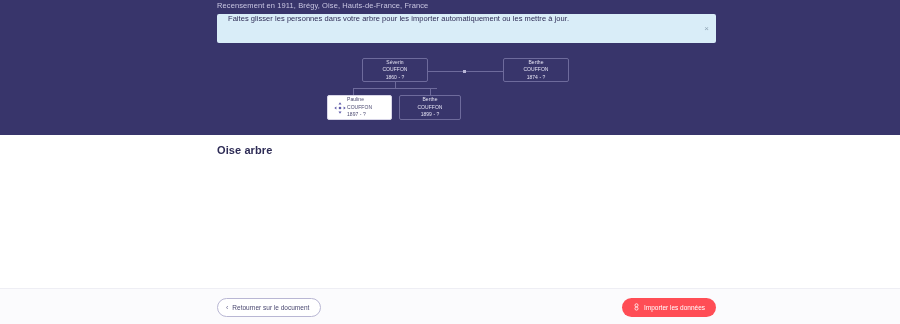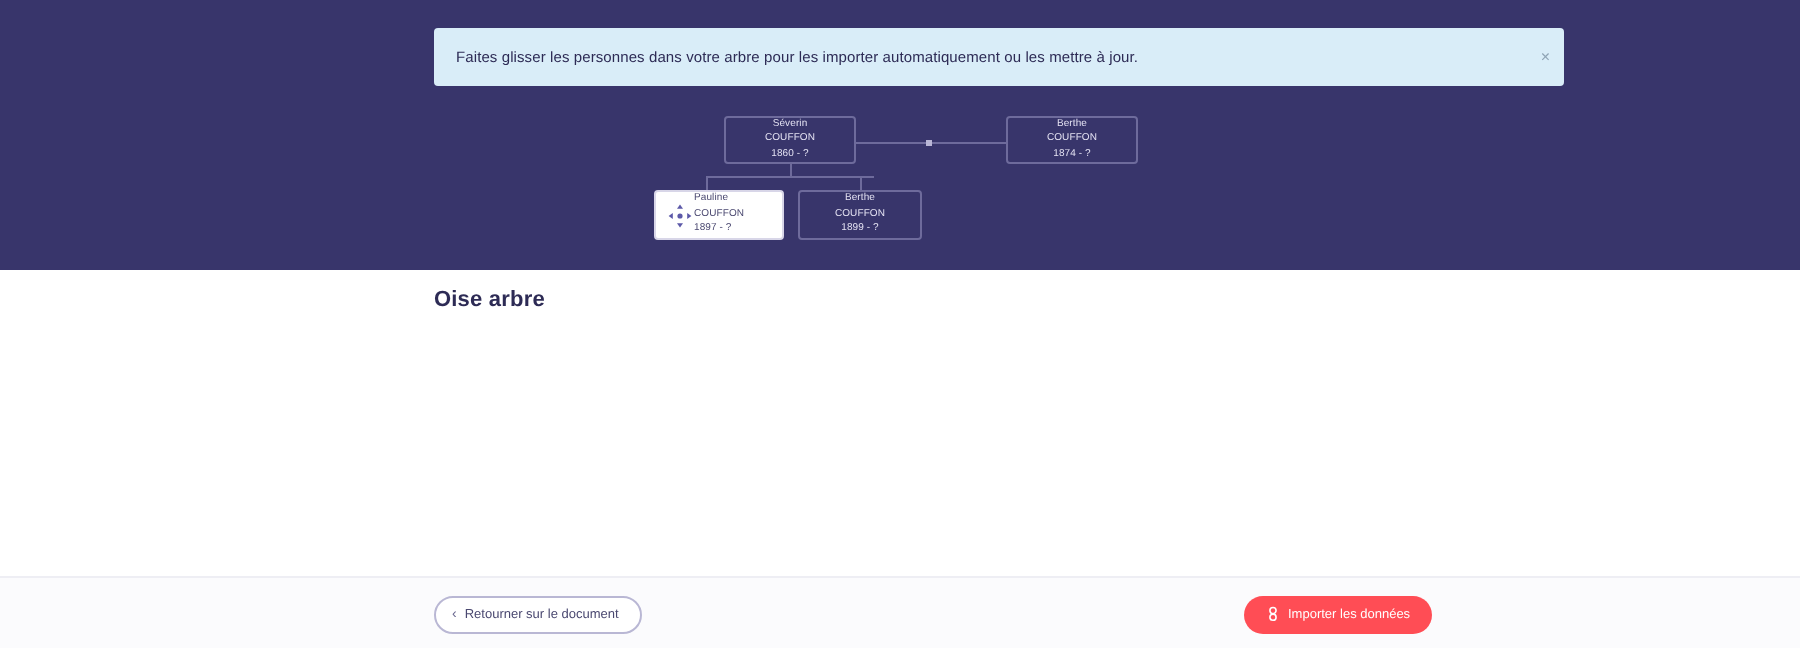--- a/index.html
+++ b/index.html
@@ -19,24 +19,24 @@
     background: #38356b;
     overflow: hidden;
   }
   .doc-title {
     position: absolute; left: 217px; top: 1px;
     font-size: 7.5px; color: #c9c6e2;
     letter-spacing: .1px; white-space: nowrap;
   }
   .info-banner {
     position: absolute; left: 217px; top: 14px;
-    width: 565px; height: 29px;
+    width: 499px; height: 29px;
     background: #d9edf8;
     border-radius: 2px;
-    display: flex; align-items: center;
+    display: flex; 
   }
   .info-banner-text {
     margin-left: 11px;
     font-size: 7.5px; color: #2d2b55;
     letter-spacing: .05px; white-space: nowrap;
   }
   .info-banner-close {
     position: absolute; right: 7px; top: 50%;
     transform: translateY(-50%);
     font-size: 8px; color: #8fa4b5;
@@ -168,20 +168,21 @@
   }
   .chev { font-size: 7px; line-height: 1; color:#6a6890; }
 </style>
 </head>
 <body>
 
 <div id="app">
 
   <div class="top-panel">
 
+    <div class="doc-title">Recensement en 1911, Brégy, Oise, Hauts-de-France, France</div>
 
     <div class="info-banner">
       <div class="info-banner-text">Faites glisser les personnes dans votre arbre pour les importer automatiquement ou les mettre à jour.</div>
       <div class="info-banner-close">×</div>
     </div>
 
     <div class="dline h" style="left:427px; top:71px; width:76px;"></div>
     <div class="dot-joint" style="left:463px; top:70px;"></div>
     <div class="dline v" style="left:395px; top:81px; height:7px;"></div>
     <div class="dline h" style="left:353px; top:88px; width:84px;"></div>

